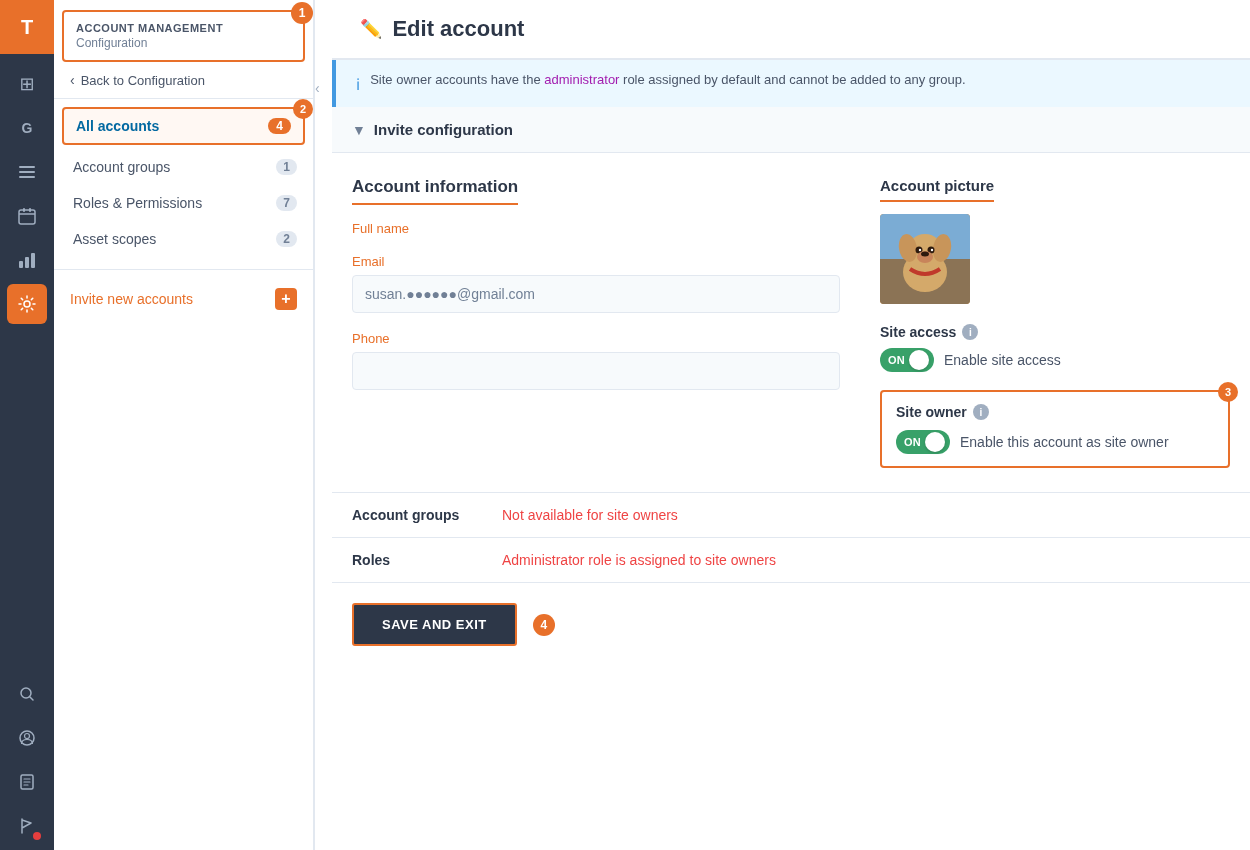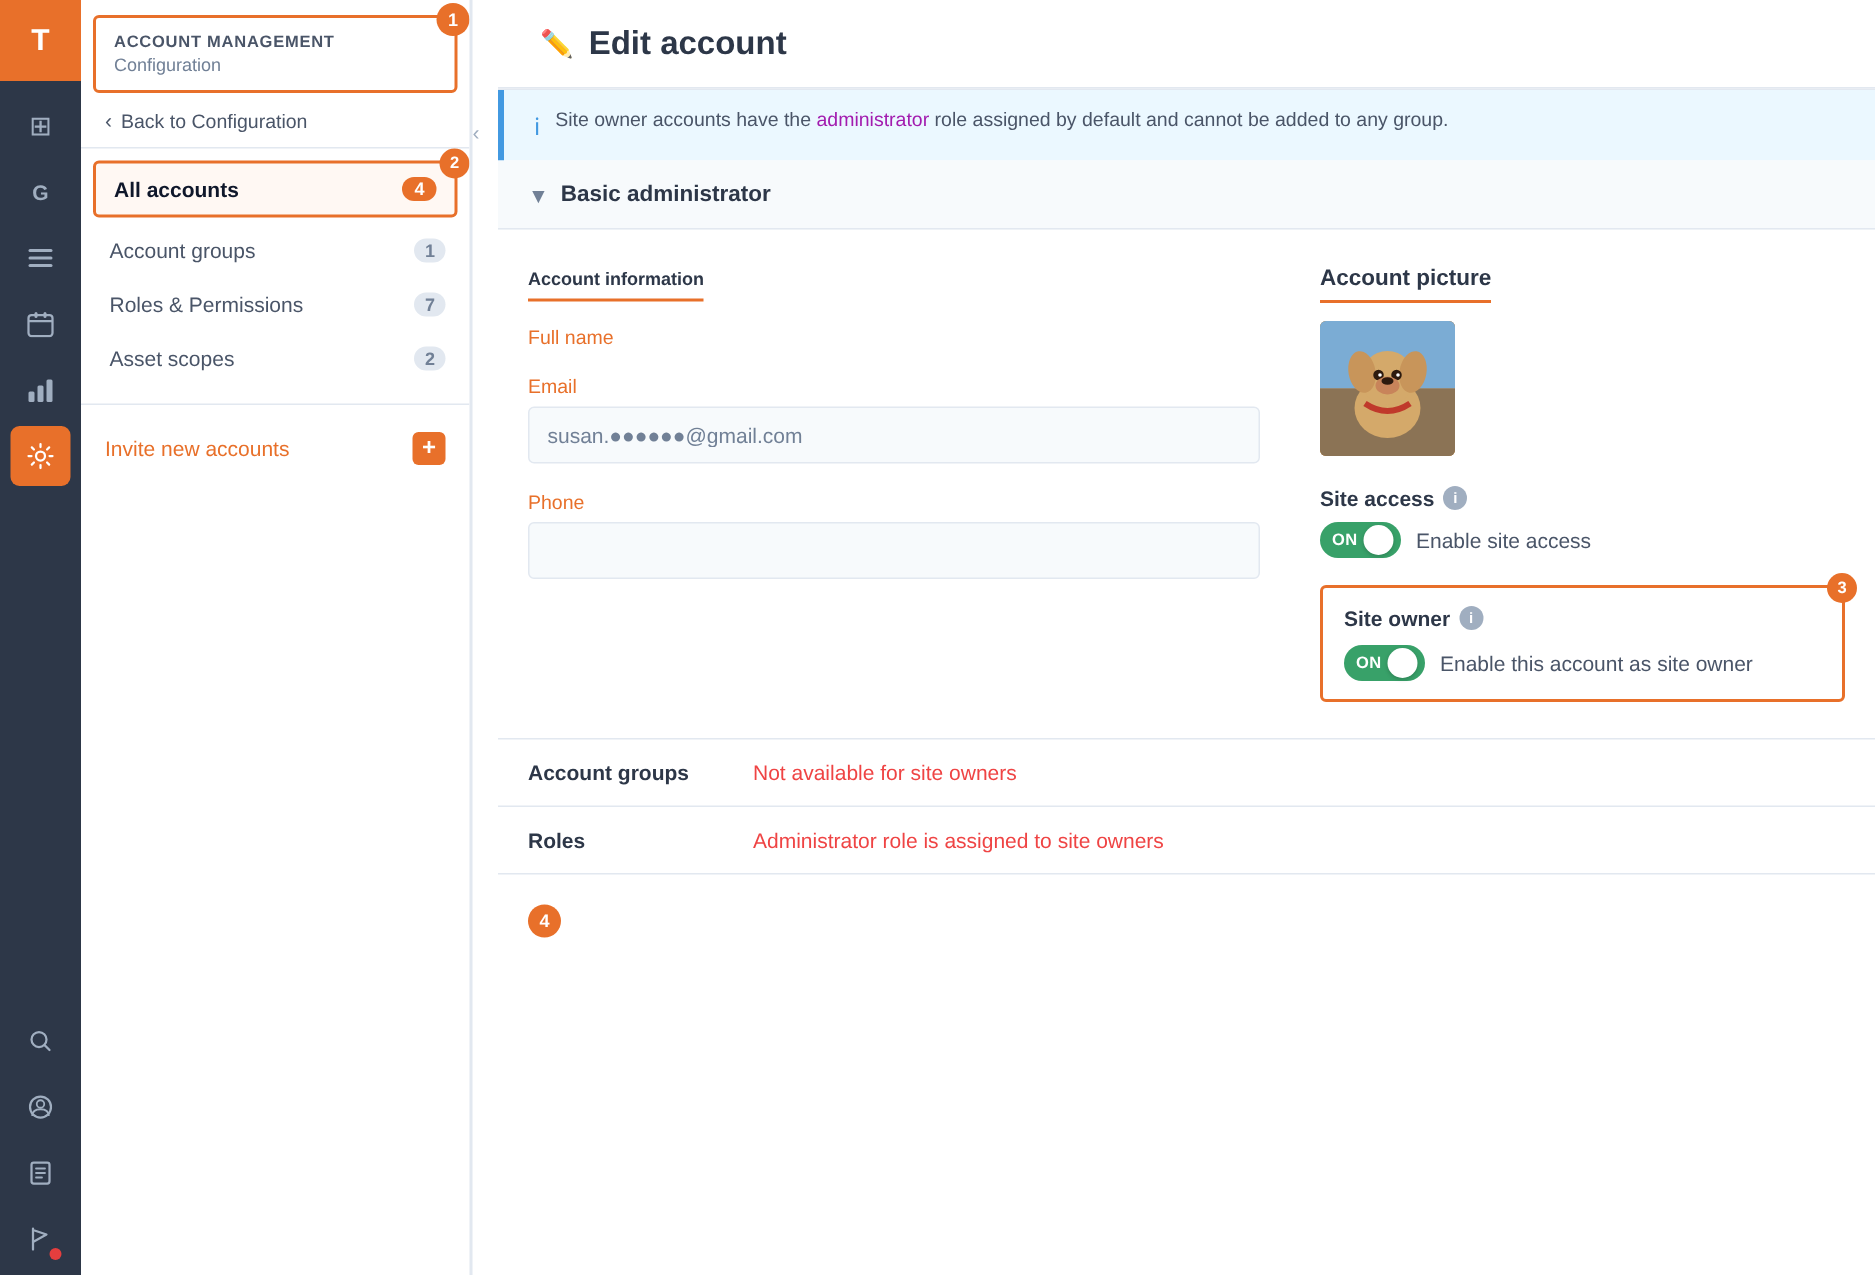--- a/index.html
+++ b/index.html
@@ -223,21 +223,21 @@
     }
     .form-left {
       flex: 1;
       max-width: 560px;
     }
     .form-right {
       width: 350px;
       flex-shrink: 0;
     }
     .form-section-title {
-      font-size: 12px;
+      font-size: 17px;
       font-weight: 600;
       color: #2d3748;
       margin-bottom: 16px;
       border-bottom: 2px solid #e8702a;
       padding-bottom: 6px;
       display: inline-block;
     }
     .field-group {
       margin-bottom: 18px;
     }
@@ -500,21 +500,21 @@
   </div>
 
   <div class="sidebar-back">
     <span style="font-size:14px;">‹</span>
     <span>Back to Configuration</span>
   </div>
 
   <div class="sidebar-section">
 
     <div style="margin:4px 8px; border:2px solid #e8702a; border-radius:4px; padding:9px 12px; position:relative; display:flex; align-items:center; justify-content:space-between; cursor:pointer; background:#fff8f3;">
-      <span style="font-size:14px;font-weight:600;color:#0f172a;">All accounts</span>
+      <span style="font-size:14px;font-weight:600;color:#0369a1;">All accounts</span>
       <span style="background:#e8702a;color:white;border-radius:10px;padding:1px 8px;font-size:12px;font-weight:600;">4</span>
       <div style="position:absolute;top:-10px;right:-10px;background:#e8702a;color:white;width:20px;height:20px;border-radius:50%;display:flex;align-items:center;justify-content:center;font-size:11px;font-weight:bold;">2</div>
     </div>
 
     <div class="sidebar-item">
       <span>Account groups</span>
       <span class="sidebar-badge">1</span>
     </div>
     <div class="sidebar-item">
       <span>Roles &amp; Permissions</span>
@@ -549,21 +549,21 @@
 
   <div class="info-banner">
     <span class="info-icon">ℹ</span>
     <span class="info-text">
       Site owner accounts have the <span style="color:#a21caf;">administrator</span> role assigned by default and cannot be added to any group.
     </span>
   </div>
 
   <div class="section-header">
     <span class="section-chevron">▼</span>
-    <span class="section-header-title">Basic administrator</span>
+    <span class="section-header-title">Invite configuration</span>
   </div>
 
   <div class="form-area">
 
     <div class="form-left">
       <span class="form-section-title">Account information</span>
 
       <div class="field-group">
         <div class="field-label">Full name</div>
       </div>
@@ -649,15 +649,16 @@
     <span class="bottom-section-label">Account groups</span>
     <span class="bottom-section-value">Not available for site owners</span>
   </div>
 
   <div class="bottom-section">
     <span class="bottom-section-label">Roles</span>
     <span class="bottom-section-value">Administrator role is assigned to site owners</span>
   </div>
 
   <div class="save-area">
+    <button class="save-btn">SAVE AND EXIT</button>
     <div class="save-badge">4</div>
   </div>
 </div>
 
 </body></html>

